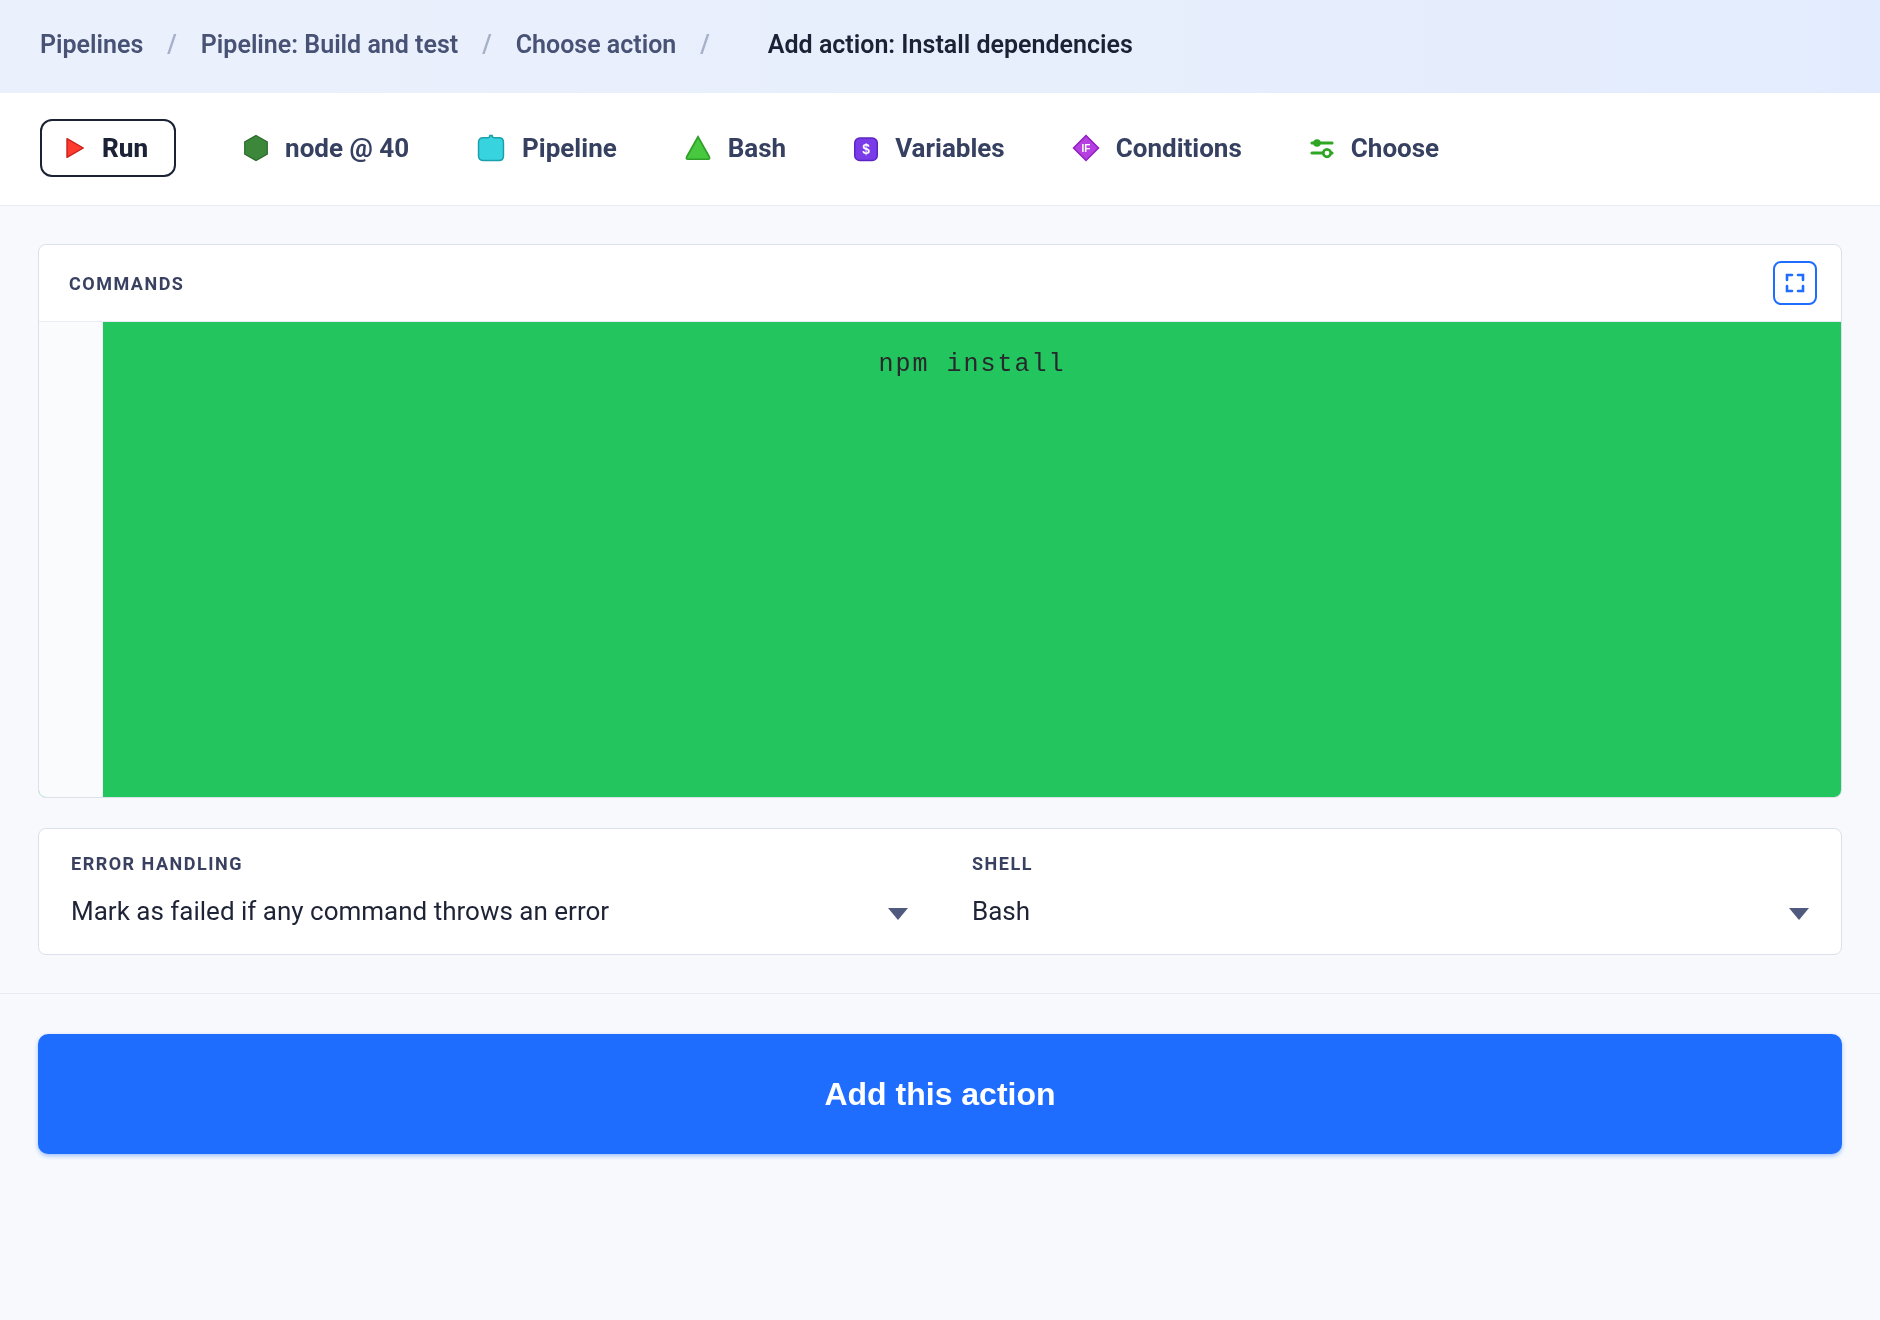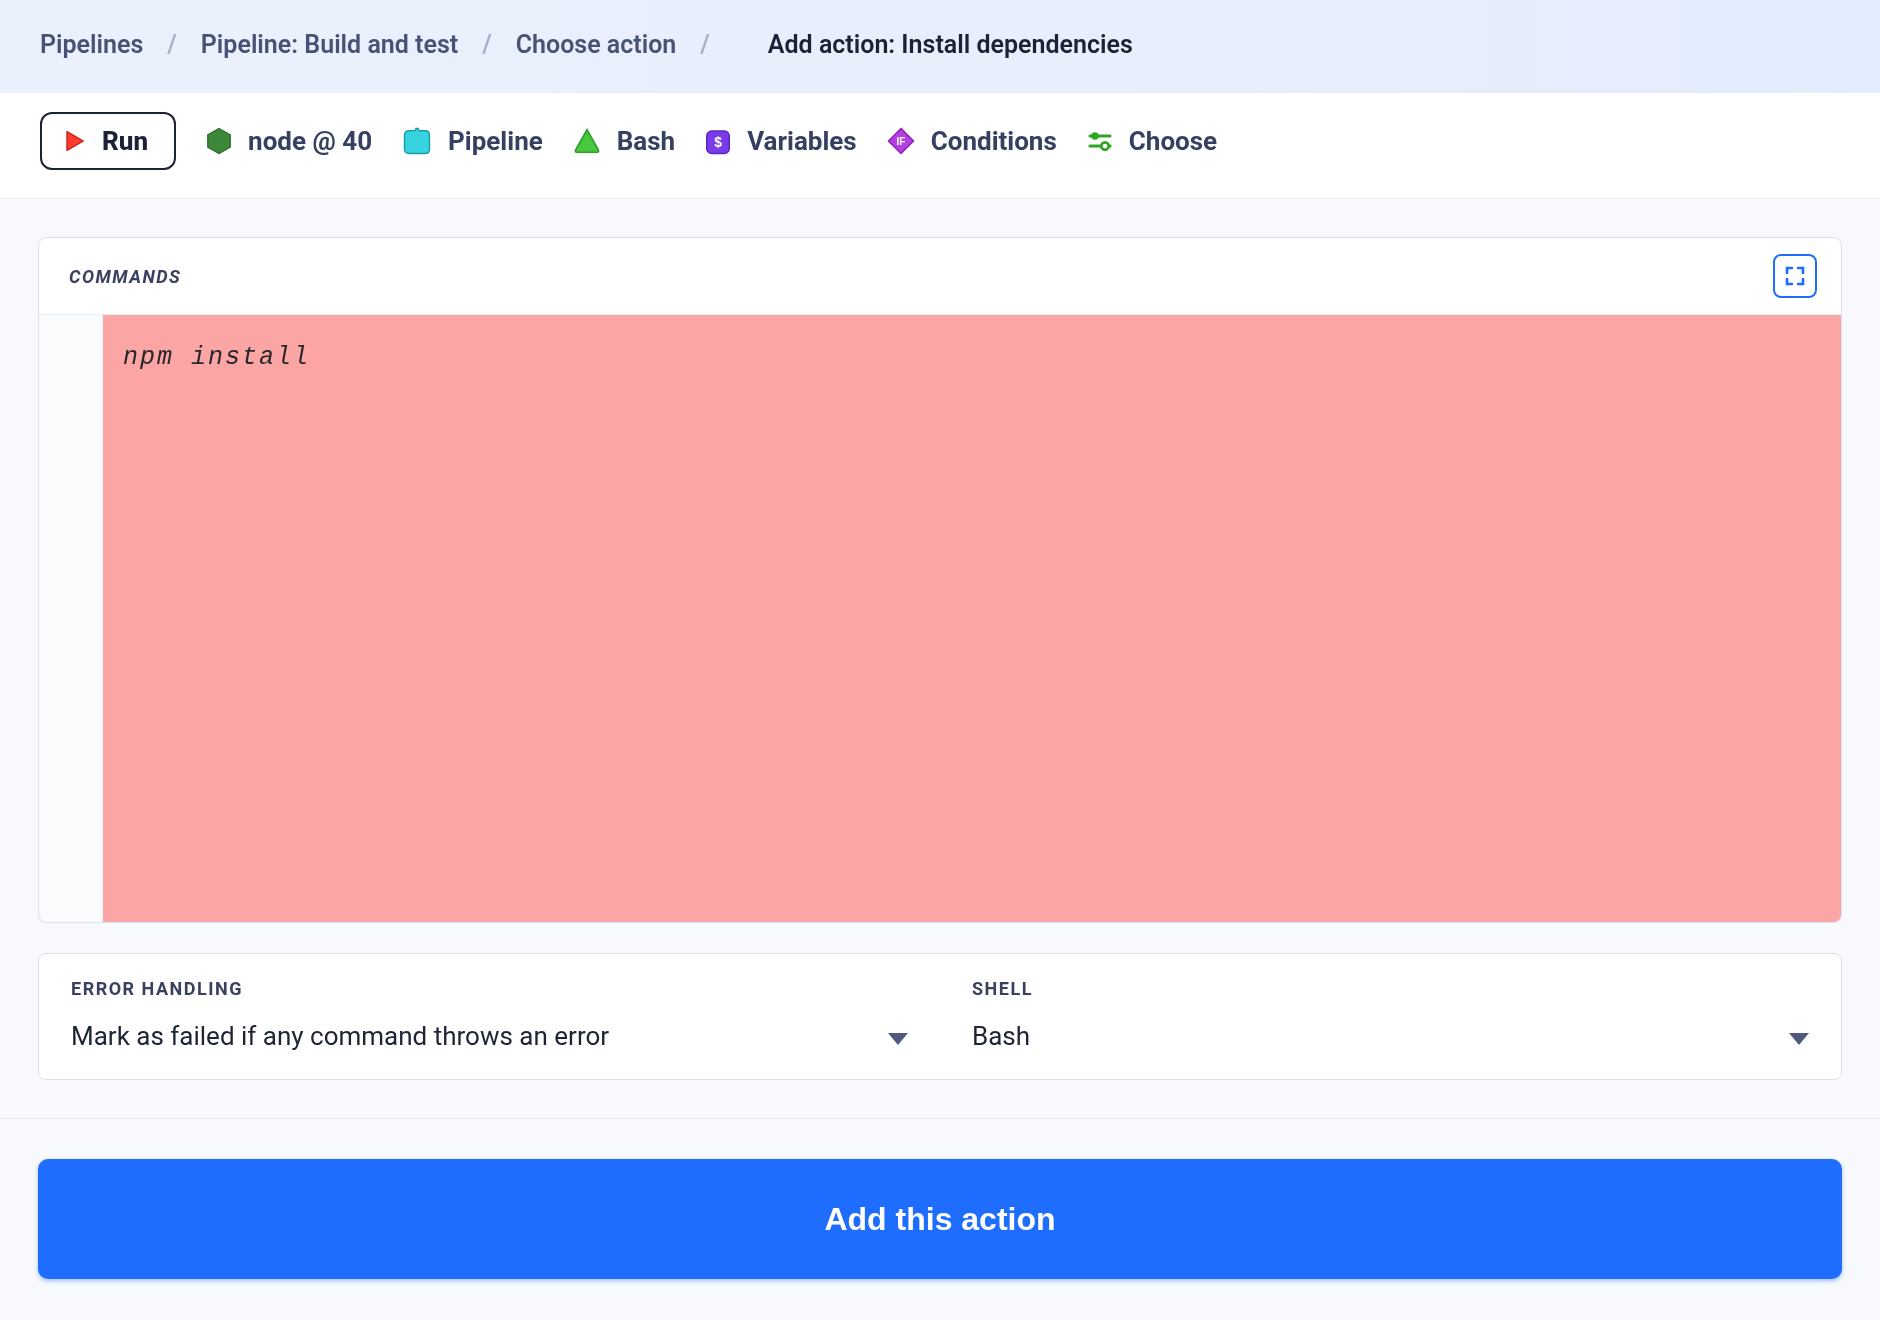--- a/index.html
+++ b/index.html
@@ -18,24 +18,24 @@
       gap: 24px;
       font-size: 25px;
       font-weight: 600;
     }
     .bc-link { color: #475275; cursor: pointer; }
     .bc-sep { color: #a7b0c9; }
     .bc-current { color: #1b2235; margin-left: 34px; }
     .tabs-bar {
       background: #ffffff;
       border-bottom: 1px solid #e8ecf4;
-      padding: 19px 40px 28px 40px;
-      display: flex;
-      align-items: center;
-      gap: 28px;
+      padding: 26px 40px 28px 40px;
+      display: flex;
+      align-items: center;
+      gap: 65px;
     }
     .tab-item {
       display: flex;
       align-items: center;
       gap: 14px;
       color: #364060;
       font-size: 26px;
       font-weight: 700;
       cursor: pointer;
     }
@@ -48,25 +48,24 @@
     }
     .main {
       padding: 38px 38px 0 38px;
     }
     .card {
       background: #ffffff;
       border: 1px solid #dbe0eb;
       border-radius: 8px;
     }
     .commands-card {
-      height: 686px;
+      height: 554px;
       display: flex;
       flex-direction: column;
       overflow: hidden;
-      font-style: italic;
     }
     .commands-header {
       display: flex;
       align-items: center;
       justify-content: space-between;
       padding: 16px 24px 16px 30px;
       border-bottom: 1px solid #e8ecf4;
     }
     .small-caps {
       font-size: 18px;
@@ -77,21 +76,22 @@
     .fs-btn {
       width: 44px; height: 44px;
       border: 2px solid #1f6dff;
       border-radius: 8px;
       display: flex; align-items: center; justify-content: center;
       cursor: pointer;
     }
     .editor-area {
       flex: 1;
       display: flex;
-      background: #fca5a5;
+      background: #22c55e;
+      text-align: center;
     }
     .gutter {
       width: 64px;
       background: #fafbfd;
       border-right: 1px solid #f0f3f9;
     }
     .code {
       font-family: ui-monospace, Menlo, Consolas, "Courier New", monospace;
       font-size: 25px;
       letter-spacing: 2px;

